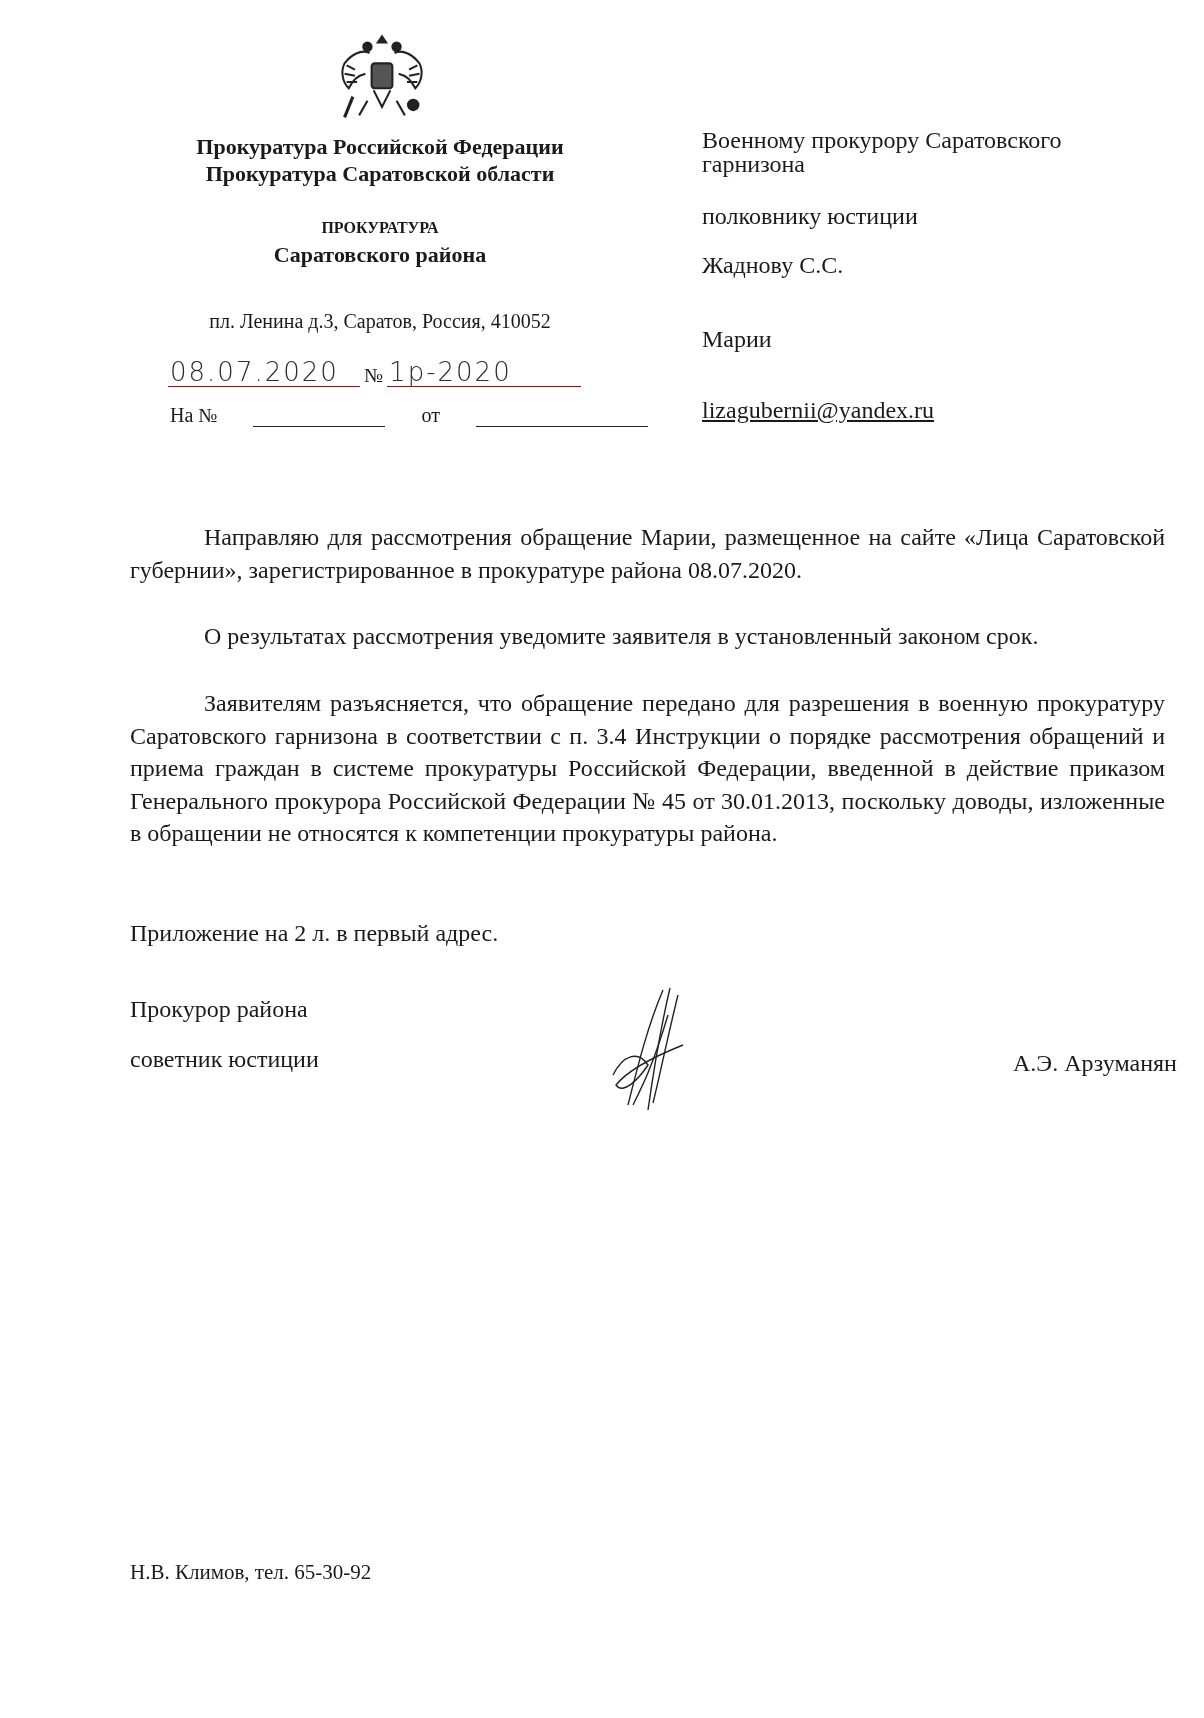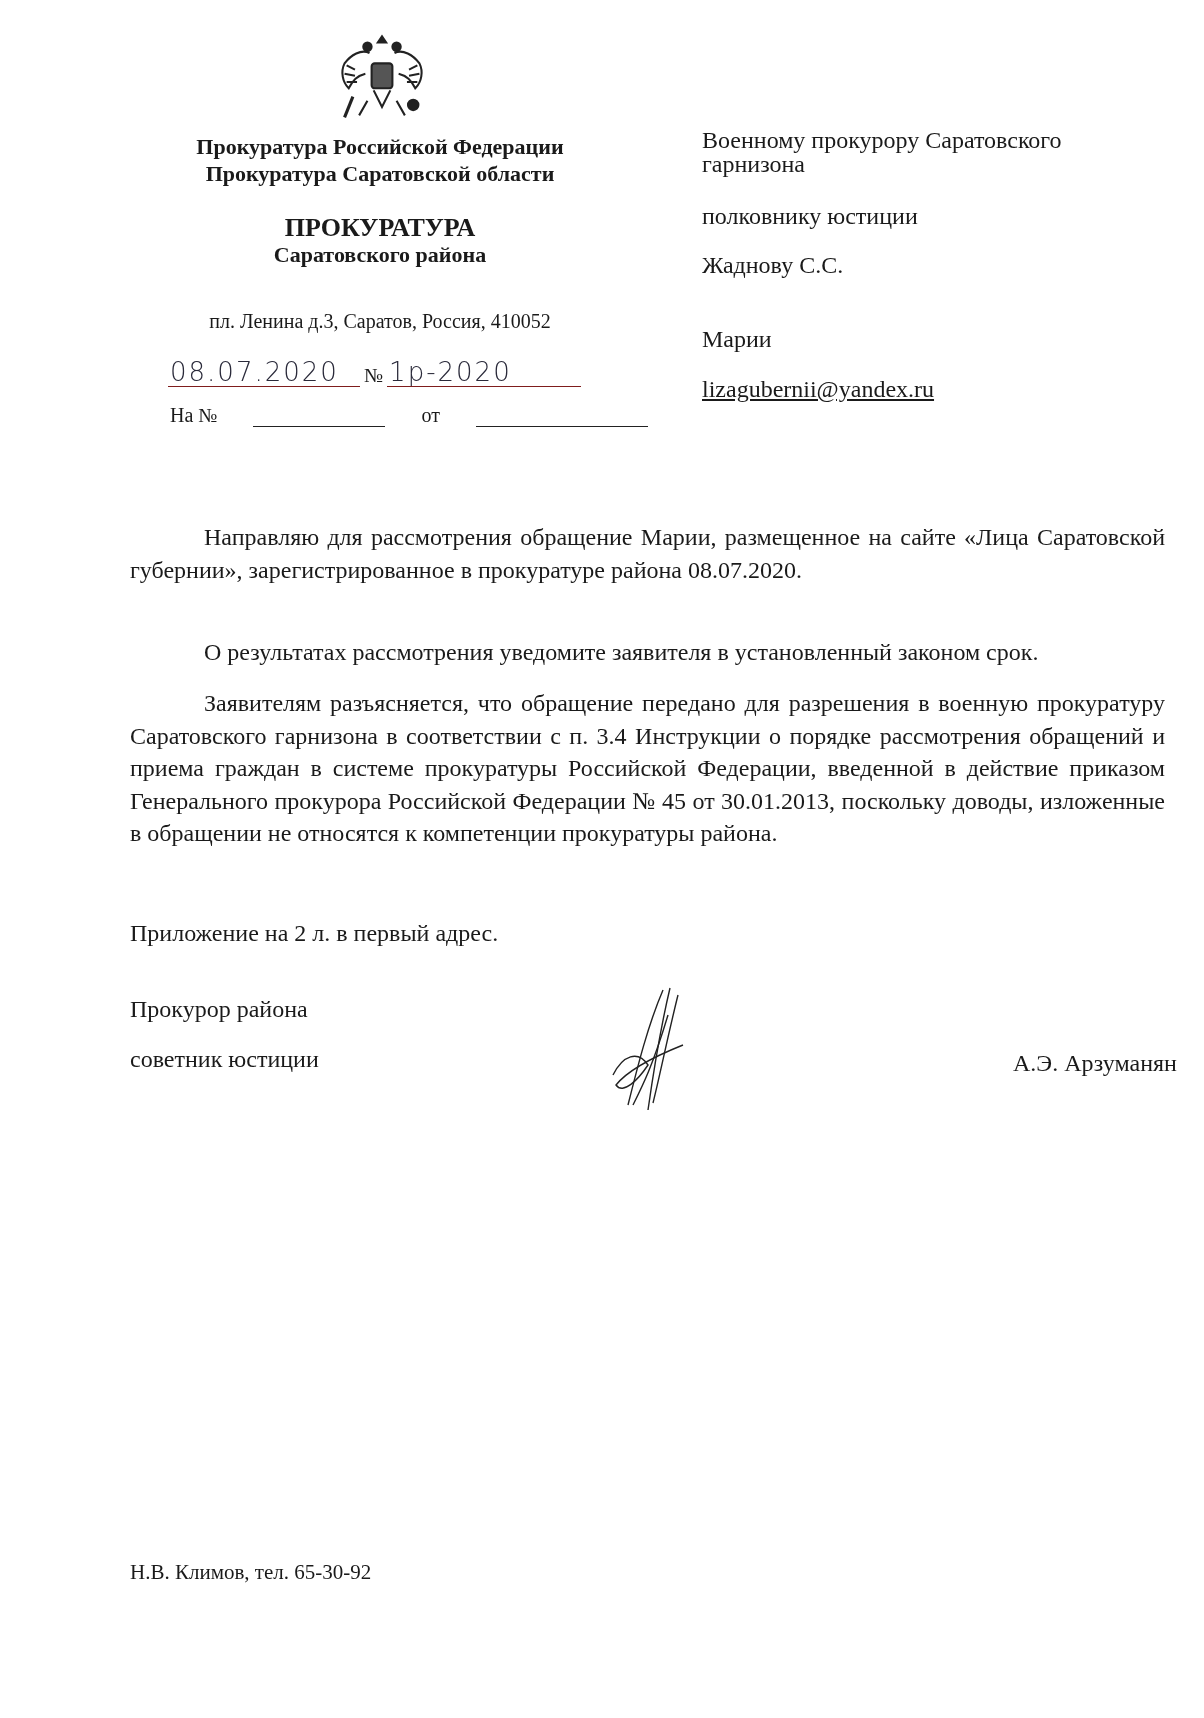--- a/index.html
+++ b/index.html
@@ -3,40 +3,40 @@
 <meta charset="utf-8">
 <style>
   html, body { margin:0; padding:0; background:#fff; }
   body { width:1204px; height:1718px; position:relative; overflow:hidden;
          font-family:"Liberation Serif", serif; color:#1a1a1a; }
   .abs { position:absolute; }
   .emblem { left:330px; top:28px; width:104px; height:104px; }
   .hdr { left:150px; width:460px; text-align:center; font-weight:bold; font-size:22px; line-height:27px; }
   .hdr1 { top:133px; }
   .hdr2 { top:214px; }
-  .hdr2 .big { font-size:26px; }
+  .hdr2 .big { font-size:16px; }
   .addr { left:150px; width:460px; text-align:center; font-size:20px; top:310px; }
   .regline { left:168px; top:358px; font-size:22px; display:flex; align-items:flex-end; }
   .hand { font-family:"DejaVu Sans", sans-serif; font-size:26px; color:#2a2a3a; letter-spacing:2px; font-weight:300;
           border-bottom:1px solid #7f1d1d; padding:0 2px; line-height:28px; }
   .hand.date { width:188px; }
   .hand.num { width:190px; }
   .numsign { margin:0 4px; font-size:20px; }
   .nareg { left:170px; top:404px; font-size:20px; display:flex; align-items:flex-end;gap:36px; }
   .blank { display:inline-block; border-bottom:1px solid #222; height:18px; }
   .to { left:702px; font-size:24px; line-height:24px; }
   .to1 { top:128px; }
   .to2 { top:204px; }
   .to3 { top:253px; }
   .to4 { top:327px; }
-  .to5 { top:377px; text-decoration:underline; }
+  .to5 { top:398px; text-decoration:underline; }
   .body { left:130px; width:1035px; font-size:24px; line-height:32.5px; text-align:justify; }
   .body p { margin:0; text-indent:74px; }
   .body1 { top:521px; }
-  .body2 { top:636px; }
+  .body2 { top:620px; }
   .body3 { top:687px; }
   .line { left:130px; font-size:24px; }
   .appx { top:920px; }
   .sig1 { top:996px; }
   .sig2 { top:1046px; }
   .signame { left:1013px; top:1050px; font-size:24px; }
   .signature { left:608px; top:985px; width:80px; height:130px; }
   .exec { left:130px; top:1560px; font-size:21px; }
 </style>
 </head>

